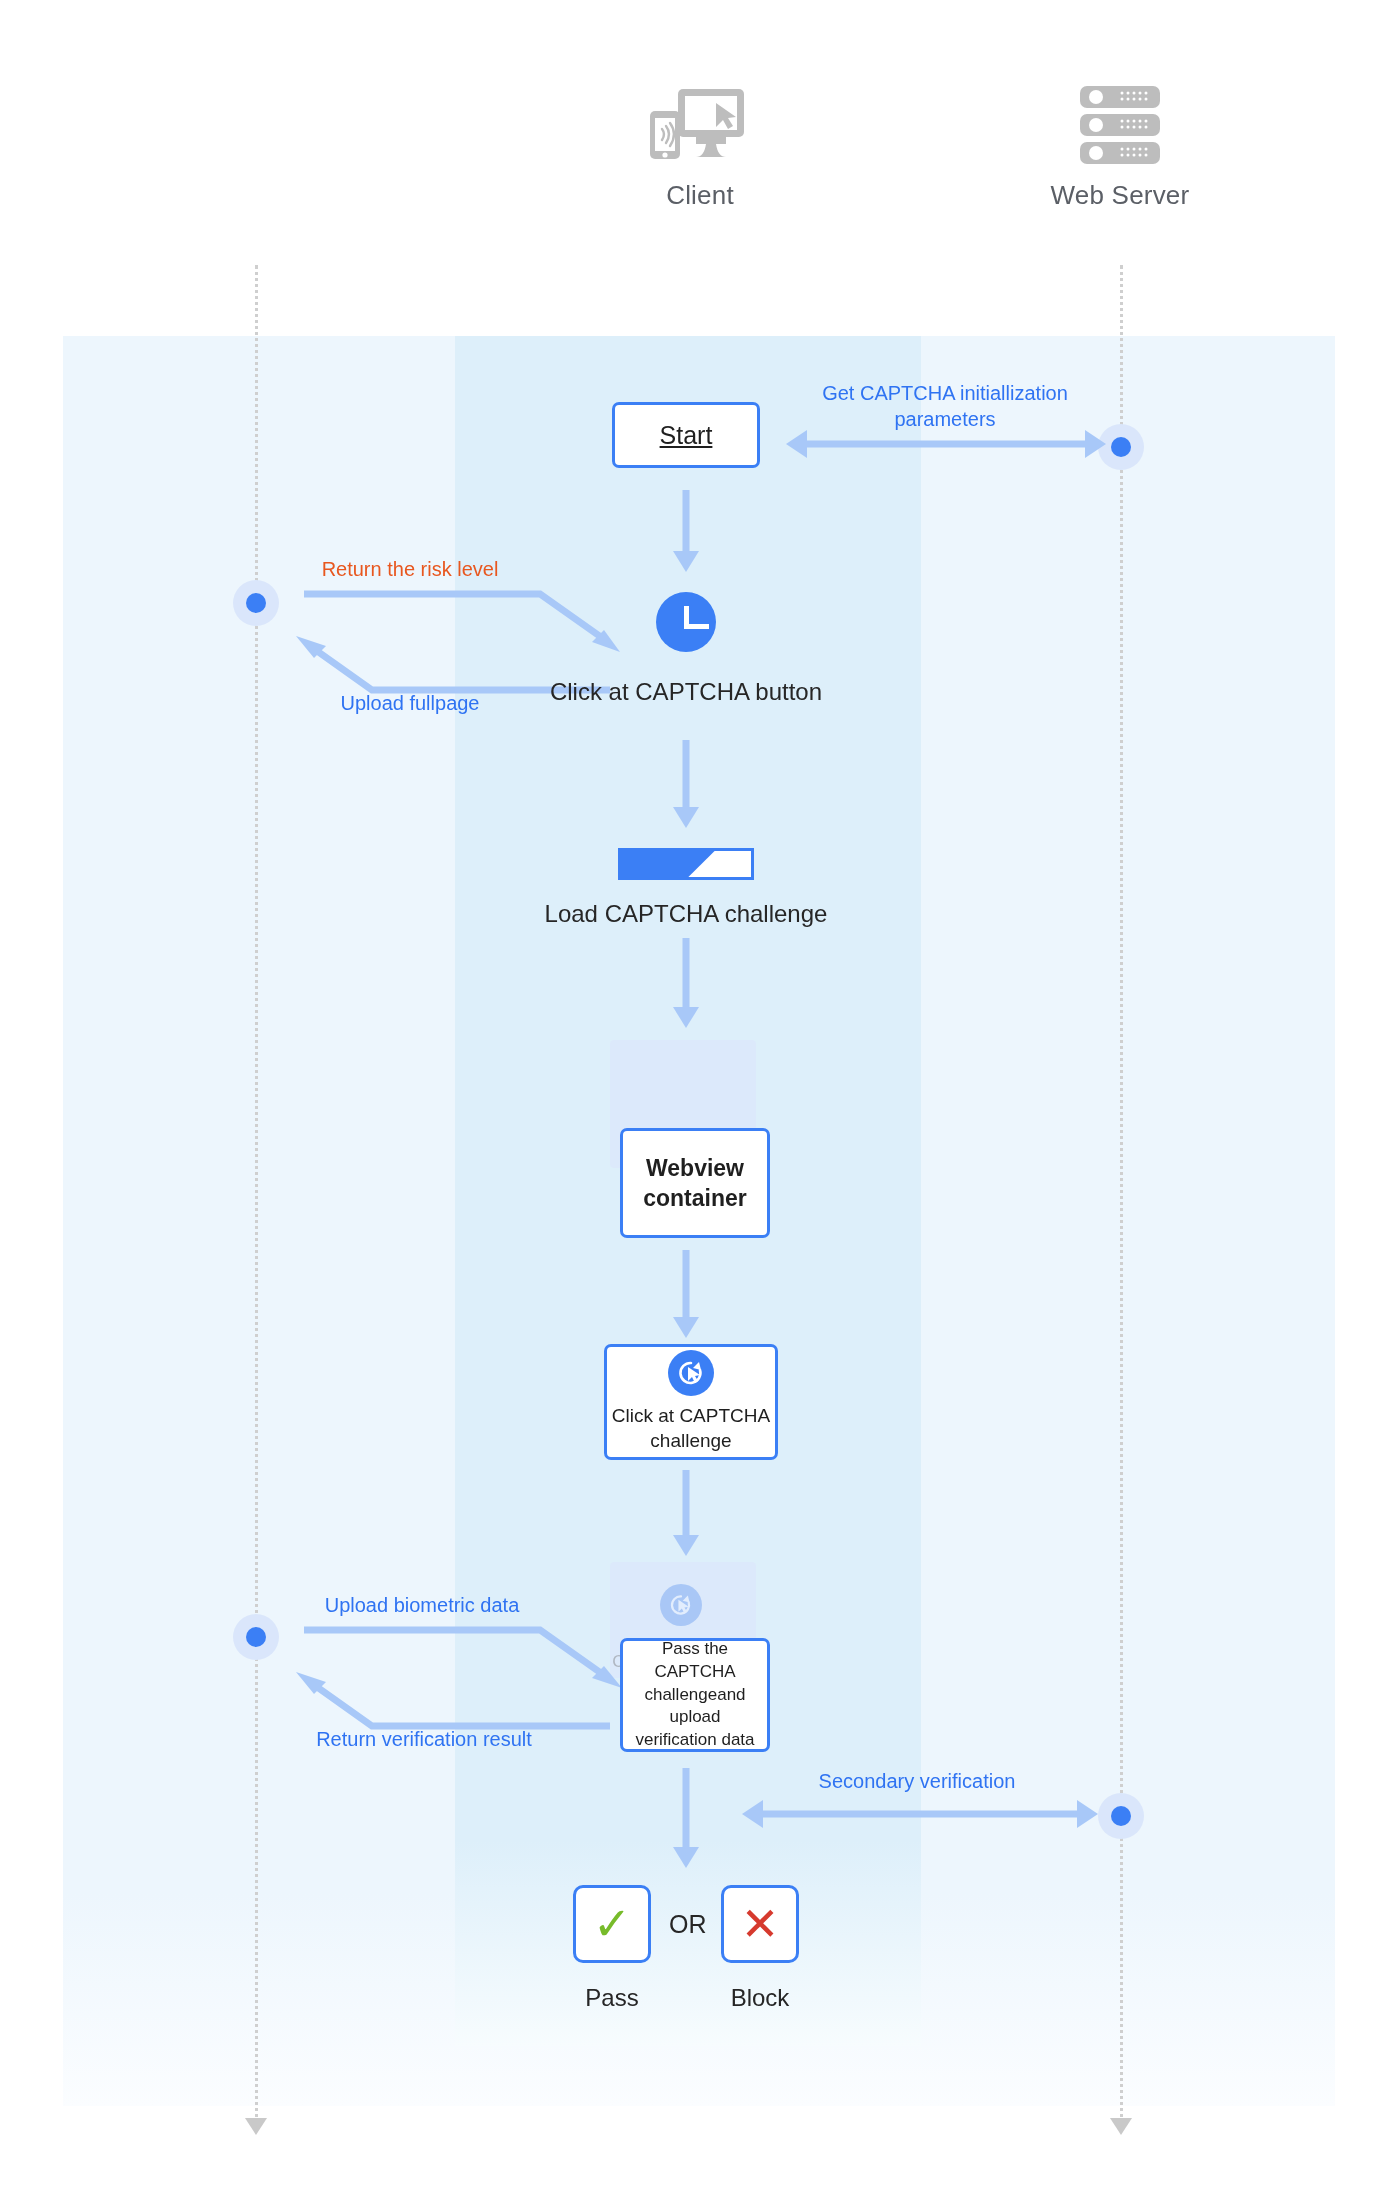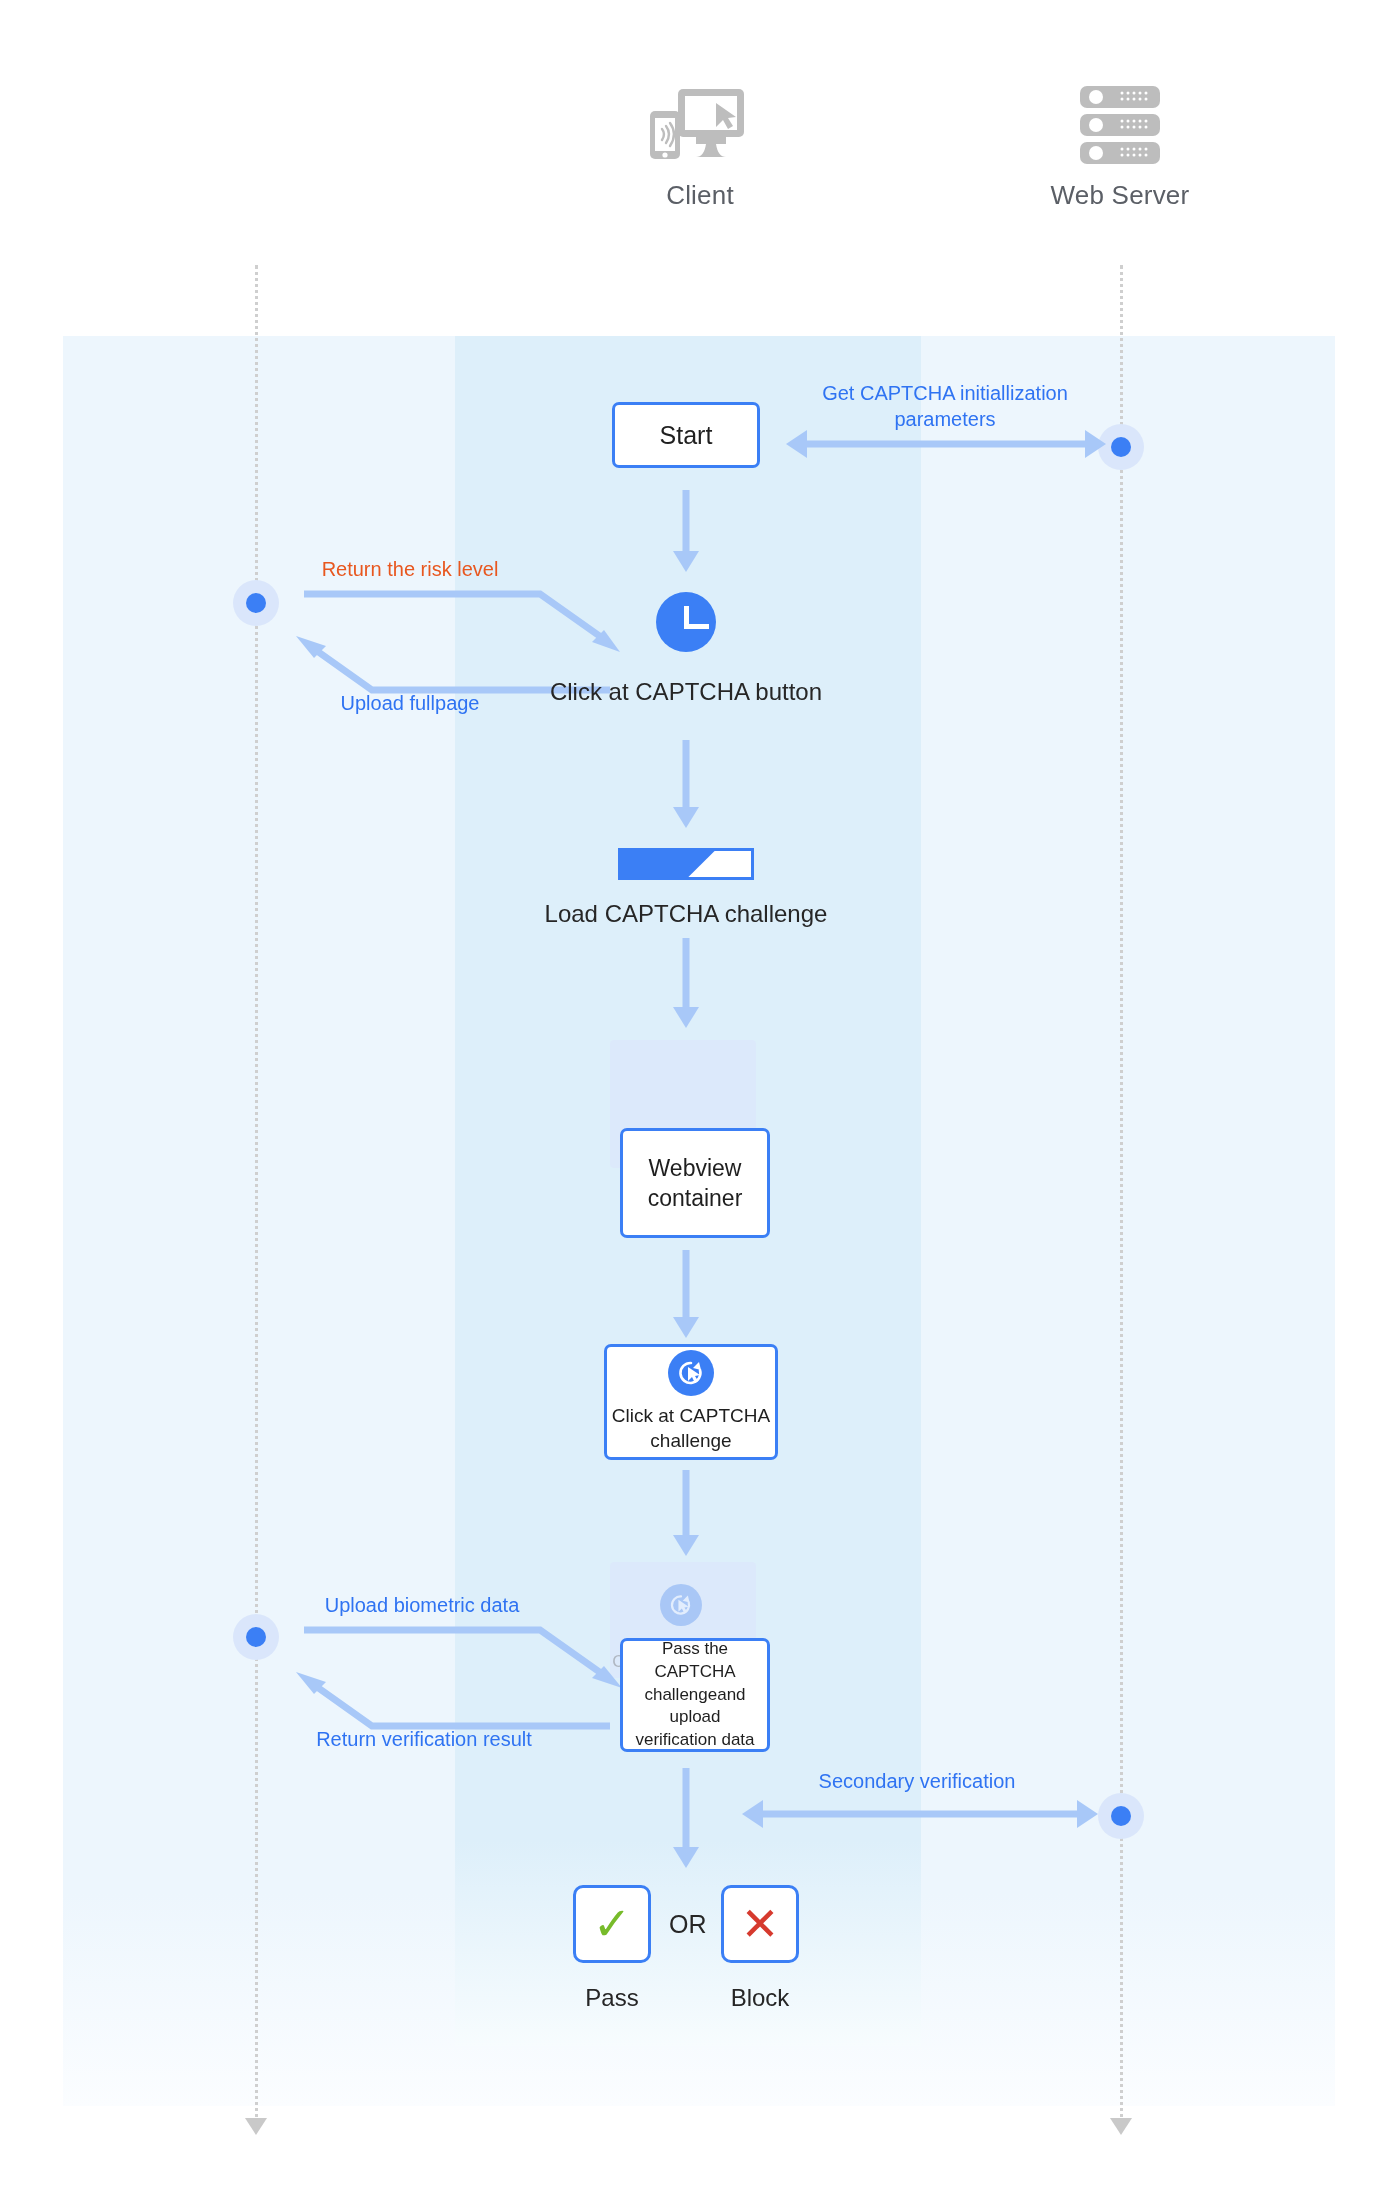--- a/index.html
+++ b/index.html
@@ -284,21 +284,21 @@
       </svg>
     </div>
     <div class="actor-label">Web Server</div>
   </div>
 
   <div class="node-dot" style="left:1098px;top:424px;"></div>
   <div class="node-dot" style="left:233px;top:580px;"></div>
   <div class="node-dot" style="left:233px;top:1614px;"></div>
   <div class="node-dot" style="left:1098px;top:1793px;"></div>
 
-  <div class="box box-start" style="left:612px;top:402px;width:148px;height:66px;">
+  <div class="box box-start" style="left:612px;top:402px;width:148px;height:66px;text-decoration:underline;">
     <span>Start</span>
   </div>
 
   <div class="edge-label lbl-blue" style="left:780px;top:380px;width:330px;">Get CAPTCHA initiallization
 parameters</div>
   <div class="h-arrow" style="left:786px;top:430px;width:320px;">
     <span class="head-l"></span>
     <span class="shaft"></span>
     <span class="head-r"></span>
   </div>
@@ -337,21 +337,21 @@
   <div class="caption" style="left:508px;top:898px;width:356px;">Load CAPTCHA challenge</div>
 
   <div class="v-arrow" style="left:672px;top:938px;width:28px;height:90px;">
     <span class="shaft" style="height:70px;"></span>
     <span class="head"></span>
   </div>
 
   <div class="ghost" style="left:610px;top:1040px;width:146px;height:128px;">
     <span class="ghost-label">Native API</span>
   </div>
-  <div class="box box-webview" style="left:620px;top:1128px;width:150px;height:110px;">
+  <div class="box box-webview" style="left:620px;top:1128px;width:150px;height:110px;font-weight:bold;">
     <span style="white-space:pre-line;">Webview
 container</span>
   </div>
 
   <div class="v-arrow" style="left:672px;top:1250px;width:28px;height:88px;">
     <span class="shaft" style="height:68px;"></span>
     <span class="head"></span>
   </div>
 
   <div class="box box-challenge" style="left:604px;top:1344px;width:174px;height:116px;gap:8px;">

